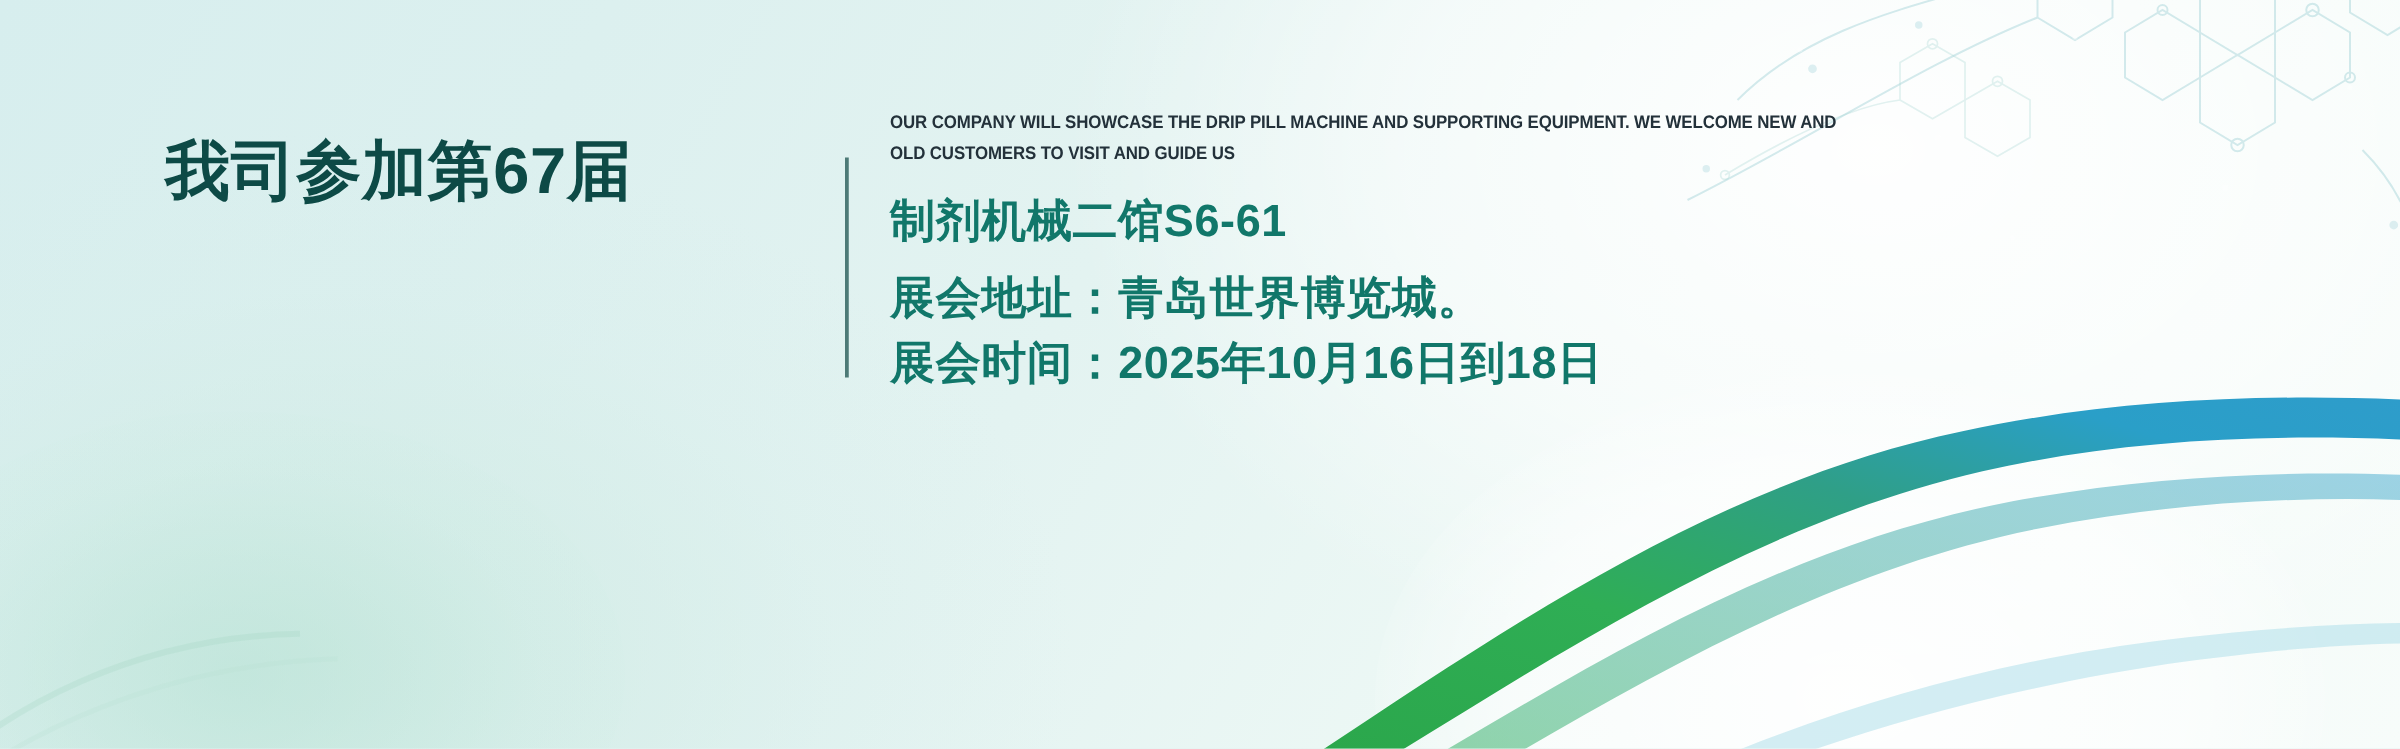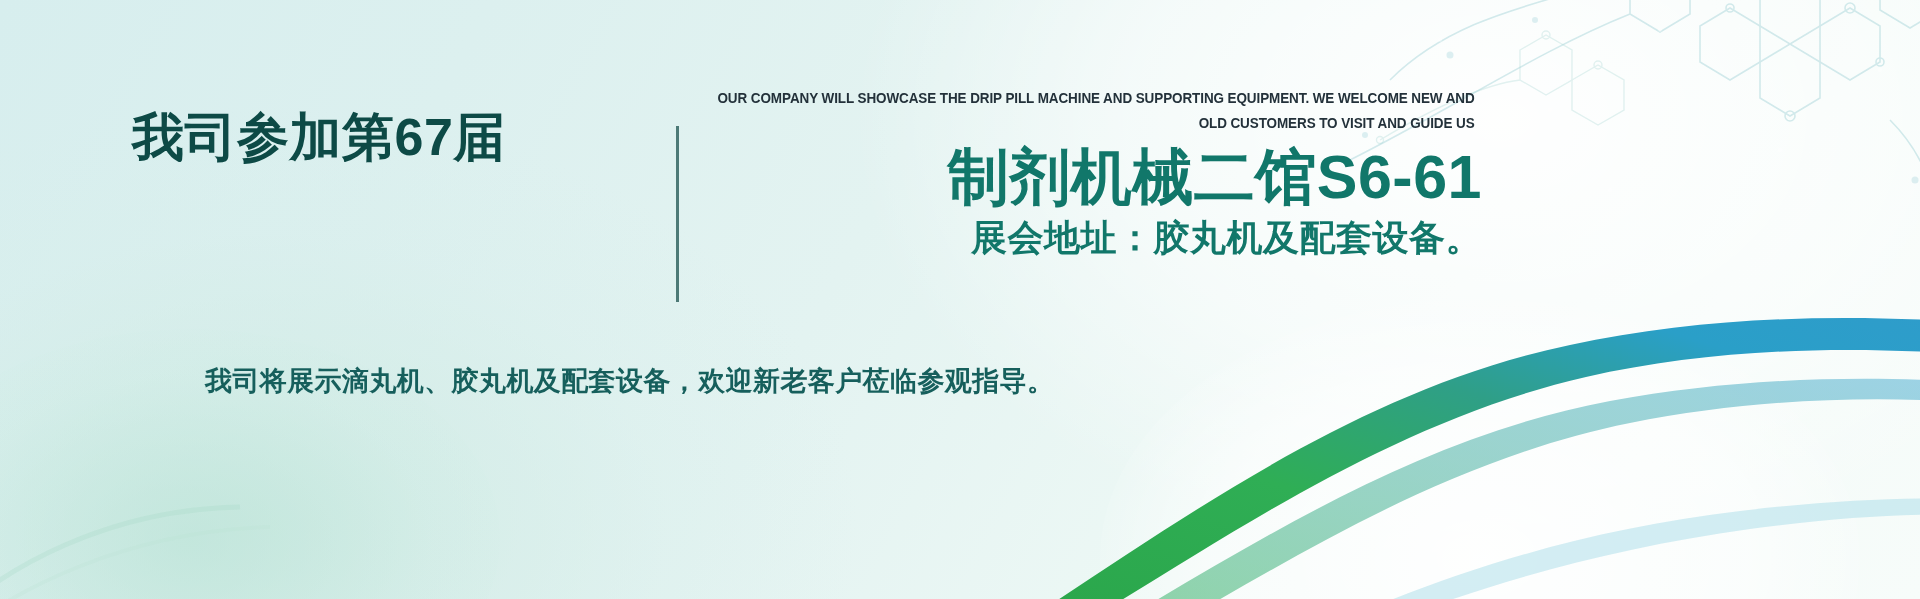--- a/index.html
+++ b/index.html
@@ -40,38 +40,38 @@
     letter-spacing:.5px;
     white-space:nowrap;
   }
   #left-block .hl{display:block;}
   #divider{
     position:absolute;left:676px;top:126px;width:3px;height:176px;
     background:#2c5f5c;opacity:.82;
   }
 
   
-  #right-block{position:absolute;left:712px;top:86px;width:770px;text-align:right;}
+  #right-block{position:absolute;left:712px;top:86px;width:770px;}
 
   #eng{
     color:#23313a;
     font-size:14.5px;
     line-height:25px;
     font-weight:600;
     letter-spacing:-.1px;
     transform:scaleX(.93);
     transform-origin:left top;
     width:820px;
   }
 
   #hall{
     margin-top:13px;
     color:#11776a;
     font-weight:700;
-    font-size:61px;
+    font-size:36px;
     line-height:56px;
     letter-spacing:.5px;
     white-space:nowrap;
   }
   #addr,#time{
     color:#11776a;
     font-weight:700;
     font-size:36px;
     line-height:50px;
     letter-spacing:.5px;
@@ -177,18 +177,18 @@
 
   <div id="left-block">
     <span class="hl">我司参加第67届</span>
   </div>
 
   <div id="divider"></div>
 
   <div id="right-block">
     <div id="eng">OUR COMPANY WILL SHOWCASE THE DRIP PILL MACHINE AND SUPPORTING EQUIPMENT. WE WELCOME NEW AND OLD CUSTOMERS TO VISIT AND GUIDE US</div>
     <div id="hall">制剂机械二馆S6-61</div>
-    <div id="addr">展会地址：胶丸机及配套设备。</div>
+    <div id="addr">展会地址：青岛世界博览城。</div>
+    <div id="time">展会时间：2025年10月16日到18日</div>
   </div>
 
-  <div id="caption">我司将展示滴丸机、胶丸机及配套设备，欢迎新老客户莅临参观指导。</div>
 
 </div>
 
 </body></html>

